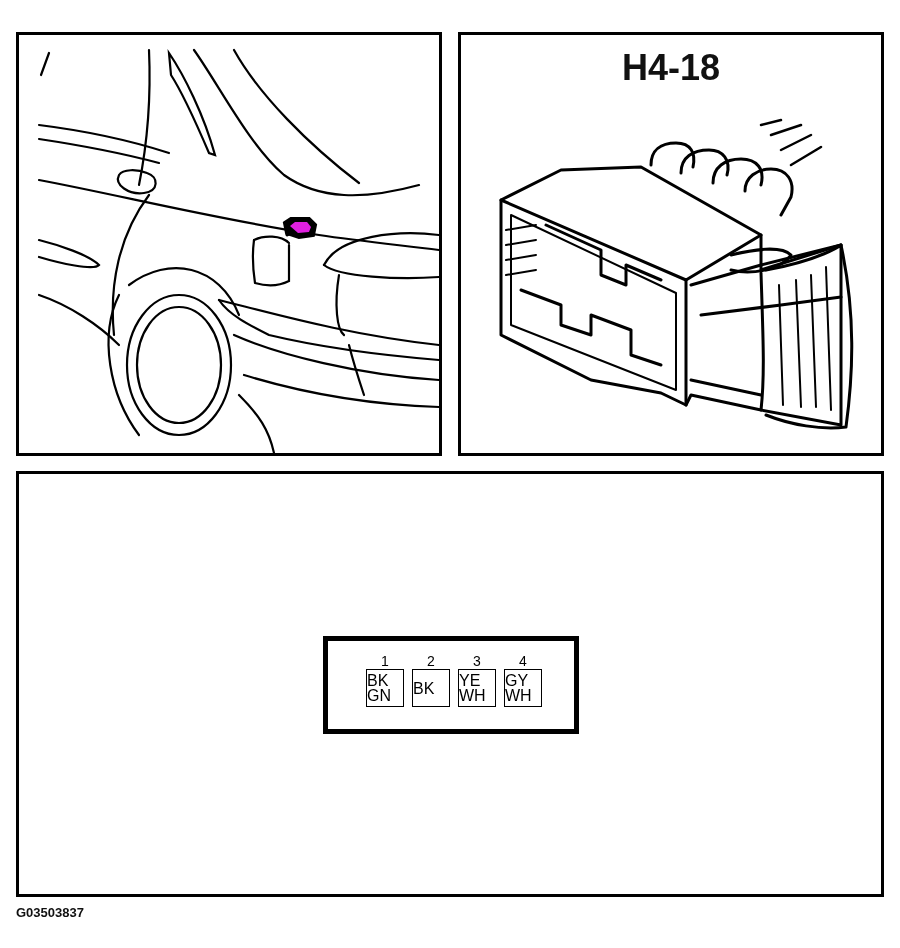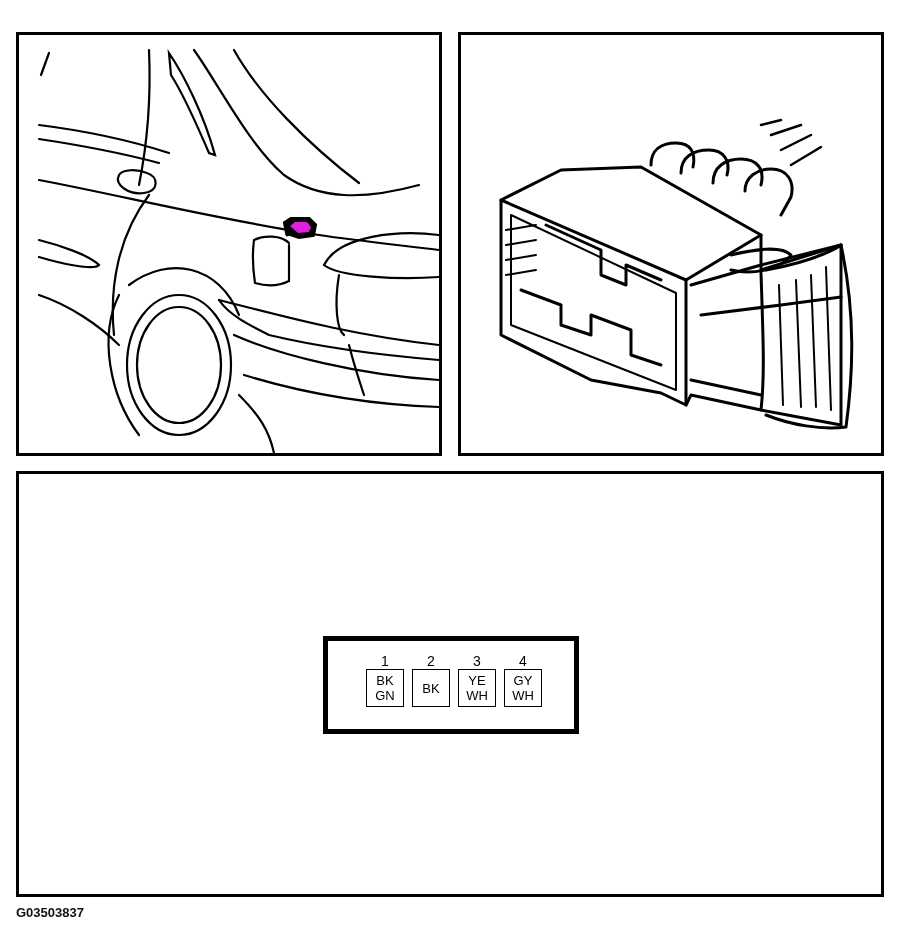--- a/index.html
+++ b/index.html
@@ -6,21 +6,21 @@
   body { width:900px; height:948px; position:relative; font-family:"Liberation Sans", sans-serif; overflow:hidden; }
   .panel { position:absolute; border:3px solid #000; background:#fff; box-sizing:border-box; }
   #p-loc { left:16px; top:32px; width:426px; height:424px; }
   #p-conn { left:458px; top:32px; width:426px; height:424px; }
   #p-face { left:16px; top:471px; width:868px; height:426px; }
   .title { position:absolute; left:0; right:0; top:12px; text-align:center; font-weight:bold; font-size:36px; color:#111; }
   svg { position:absolute; left:0; top:0; }
   .face { position:absolute; left:304px; top:162px; width:256px; height:98px; border:5px solid #000; box-sizing:border-box; background:#fff; }
   .pin { position:absolute; top:12px; width:38px; text-align:center; }
   .pin .num { font-size:14px; line-height:16px; color:#000; }
-  .pin .box { width:36px; height:36px; border:1px solid #000; margin:0 auto; display:flex; flex-direction:column; justify-content:center; align-items:center; font-size:13px; line-height:15px; color:#000; }
+  .pin .box { width:36px; height:36px; border:1px solid #000; margin:0 auto; display:flex; flex-direction:column; justify-content:center; align-items:flex-start; font-size:16px; line-height:15px; color:#000; }
   .code { position:absolute; left:16px; top:905px; font-size:13px; font-weight:bold; color:#111; }
 </style>
 </head>
 <body>
 
 <div class="panel" id="p-loc">
   <svg width="420" height="418" viewBox="0 0 420 418" fill="none" stroke="#000" stroke-width="2.2" stroke-linecap="round">
     <path d="M30 18 L22 40"></path>
     <path d="M130 15 C132 60 128 110 120 150"></path>
     <path d="M150 18 C165 40 185 80 196 120 L190 118 C178 90 165 60 152 40 Z"></path>
@@ -48,20 +48,21 @@
     <path d="M225 340 C290 360 360 370 420 372"></path>
     <path d="M220 360 C240 380 250 395 255 418"></path>
     <path d="M330 310 C335 330 340 345 345 360"></path>
     <path d="M268 200 C275 195 285 196 292 195" stroke-width="3"></path>
     <path d="M266 188 L272 184 L290 184 L296 190 L294 200 L280 202 L268 198 Z" fill="#000" stroke="#000" stroke-width="4"></path>
     <path d="M271 191 L276 187 L288 187 L292 192 L290 197 L279 198 Z" fill="#e020e0" stroke="none"></path>
   </svg>
 </div>
 
 <div class="panel" id="p-conn">
+  <div class="title">H4-18</div>
   <svg width="420" height="418" viewBox="0 0 420 418" fill="none" stroke="#000" stroke-width="3" stroke-linejoin="round" stroke-linecap="round">
     <path d="M300 90 L320 85 M310 100 L340 90 M320 115 L350 100 M330 130 L360 112" stroke-width="2.5"></path>
     <path d="M190 130 C190 115 200 108 215 108 C230 108 235 118 232 132"></path>
     <path d="M220 138 C220 122 232 115 248 115 C262 115 270 125 266 140"></path>
     <path d="M252 148 C252 132 264 124 280 124 C296 124 304 134 300 150"></path>
     <path d="M284 156 C284 142 296 134 310 134 C326 134 334 146 330 162 L320 180"></path>
     <path d="M40 165 L100 135 L180 132 L300 200 L300 235 L380 210 L380 390 L300 375 L230 360 L225 370 L200 358 L130 345 L40 300 Z"></path>
     <path d="M40 165 L225 245 L300 200"></path>
     <path d="M225 245 L225 370"></path>
     <path d="M50 180 L50 290 L215 355 L215 258 Z" stroke-width="2"></path>

